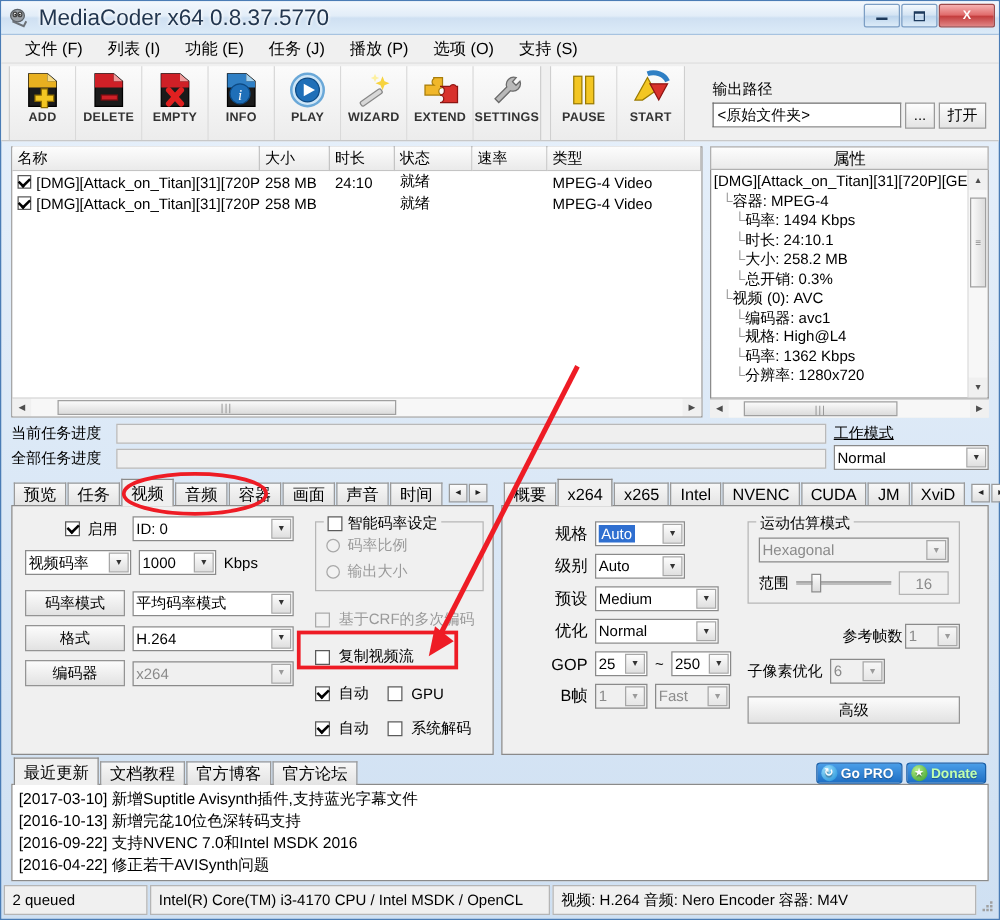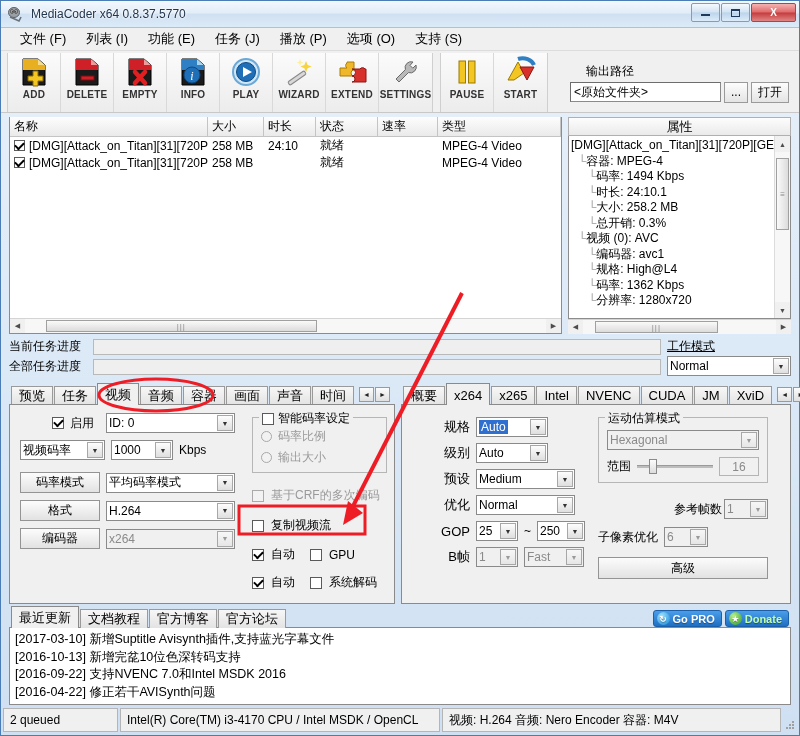--- a/index.html
+++ b/index.html
@@ -20,21 +20,21 @@
     display:flex; flex-direction:column;
   }
   #titlebar {
     height:27px; position:relative; flex:0 0 27px;
     background: linear-gradient(180deg,#f3f8fd 0%,#e2edf8 45%,#cfe0f2 52%,#dcebf8 100%);
     border-bottom:1px solid #a7c3e0;
     display:flex; align-items:center;
   }
   #app-icon { width:17px; height:17px; margin-left:6px; position:relative; flex:0 0 17px; }
   #title-text {
-    margin-left:7px; font-size:12px; color:#22364f;
+    margin-left:7px; font-size:18px; color:#22364f;
     text-shadow:0 0 3px #fff,0 0 3px #fff;
     white-space:nowrap;
   }
   .win-btns { position:absolute; right:3px; top:2px; display:flex; gap:1px; }
   .win-btn {
     width:29px; height:19px; border:1px solid #7c9ec4; border-radius:2px;
     background:linear-gradient(180deg,#f4f9fd,#d3e3f3 48%,#bcd4ec 52%,#dcebf8);
     display:flex; align-items:center; justify-content:center;
     font-size:10px; color:#1d3a5c;
   }
@@ -66,21 +66,21 @@
     width:53px; display:flex; flex-direction:column; align-items:center; justify-content:flex-start;
     padding-top:3px; border-right:1px solid #d9d9d9;
     background:linear-gradient(180deg,#fbfbfb,#ececec);
   }
   .tbtn:last-child { border-right:none; }
   .tbico { width:34px; height:32px; position:relative; }
   .tblabel { font-size:10px; font-weight:bold; color:#333; letter-spacing:.2px; margin-top:1px; }
   .tbsep { width:7px; }
 
   #outpath { flex:1; display:flex; flex-direction:column; justify-content:center; padding-left:22px; padding-right:10px; }
-  #outpath .olabel { font-size:12px; color:#000; margin-bottom:2px;margin-left:16px; }
+  #outpath .olabel { font-size:12px; color:#000; margin-bottom:2px; }
   .orow { display:flex; gap:3px; align-items:center; }
   .otext {
     flex:1; height:20px; background:#fff; border:1px solid #8a8a8a;
     border-top-color:#6d6d6d; border-left-color:#6d6d6d;
     font-size:12px; padding:1px 3px; line-height:17px; color:#000;
     max-width:180px;
   }
   .obtn {
     height:21px; min-width:22px; padding:0 6px;
     border:1px solid #9a9a9a; background:linear-gradient(180deg,#fdfdfd,#e4e4e4);

